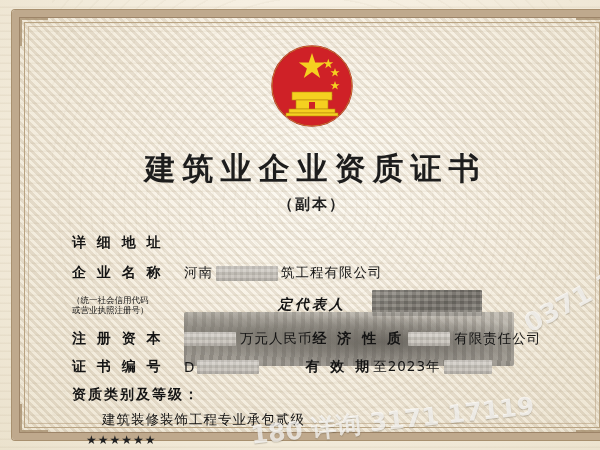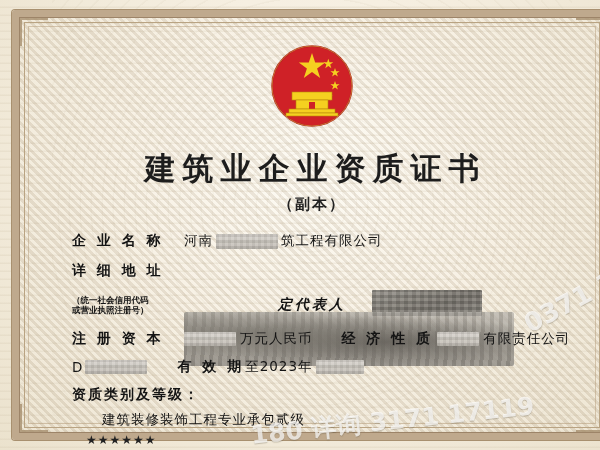--- a/index.html
+++ b/index.html
@@ -168,21 +168,21 @@
   .label {
     font-size: 14px;
     font-weight: bold;
     letter-spacing: 3px;
     white-space: nowrap;
     width: 112px;
     flex: 0 0 112px;
   }
   .label.small {
     font-size: 8.5px;
-    font-weight: bold;
+    font-weight: normal;
     letter-spacing: 0px;
     line-height: 1.15;
   }
 
   .value {
     font-size: 13.5px;
     letter-spacing: 1px;
     white-space: nowrap;
   }
 
@@ -311,56 +311,57 @@
 
       <circle cx="52" cy="50" r="40" fill="none" stroke="#e8c04a" stroke-width="0.8" opacity="0.7"></circle>
     </svg>
   </div>
 
   <div class="title">建筑业企业资质证书</div>
   <div class="subtitle">（副本）</div>
 
   <div class="fields">
 
+    <div class="row" style="min-height:30px;">
+      <div class="label">详 细 地 址</div>
+      <div class="value"></div>
+    </div>
+
     <div class="row">
       <div class="label">企 业 名 称</div>
       <div class="value">
         <span>河南</span><span class="redact" style="width:62px;height:15px;margin:0 3px;"></span><span>筑工程有限公司</span>
       </div>
-    </div>
-
-    <div class="row" style="min-height:30px;">
-      <div class="label">详 细 地 址</div>
-      <div class="value"></div>
     </div>
 
     <div class="row" style="min-height:36px;">
       <div class="label small">
         <div>（统一社会信用代码</div>
         <div>或营业执照注册号）</div>
       </div>
       <div style="flex:1;position:relative;height:30px;"></div>
       <div class="label2" style="position:absolute;left:196px;top:8px;font-style:italic;">定代表人</div>
       <span class="redact dark" style="position:absolute;left:300px;top:2px;width:110px;height:26px;"></span>
       <div class="smear"></div>
     </div>
 
     <div class="row">
       <div class="label">注 册 资 本</div>
       <span class="redact" style="width:52px;height:14px;margin-right:4px;"></span>
       <div class="value">万元人民币</div>
-      <div class="label2" style="margin-left:29px;">经 济 性 质</div>
+      <div class="label2" style="margin-left:0;">经 济 性 质</div>
       <span class="redact" style="width:42px;height:14px;margin:0 4px;"></span>
       <div class="value">有限责任公司</div>
     </div>
 
     <div class="row">
+      <div class="label">证 书 编 号</div>
       <div class="value">D</div>
       <span class="redact" style="width:62px;height:14px;margin-left:2px;"></span>
-      <div class="label2" style="margin-left:30px;">有 效 期</div>
+      <div class="label2" style="margin-left:46px;">有 效 期</div>
       <div class="value" style="margin-left:1px;">至2023年</div>
       <span class="redact" style="width:48px;height:14px;margin-left:3px;"></span>
     </div>
 
     <div class="qual-block">
       <div class="qual-label">资质类别及等级：</div>
       <div class="qual-text">建筑装修装饰工程专业承包贰级</div>
       <div class="stars">★★★★★★</div>
     </div>
   </div>

